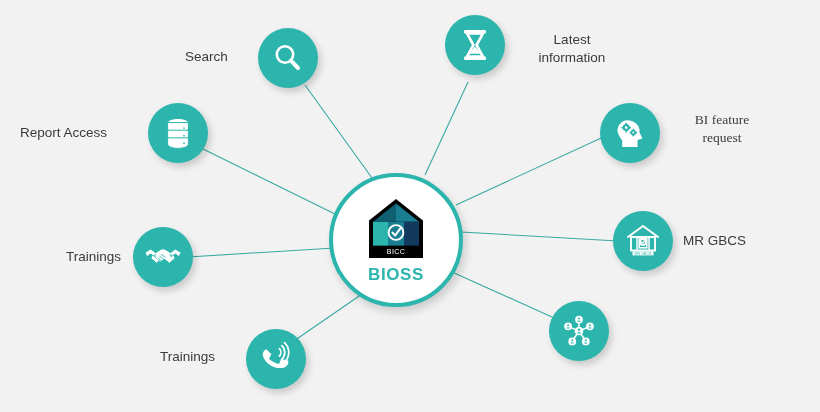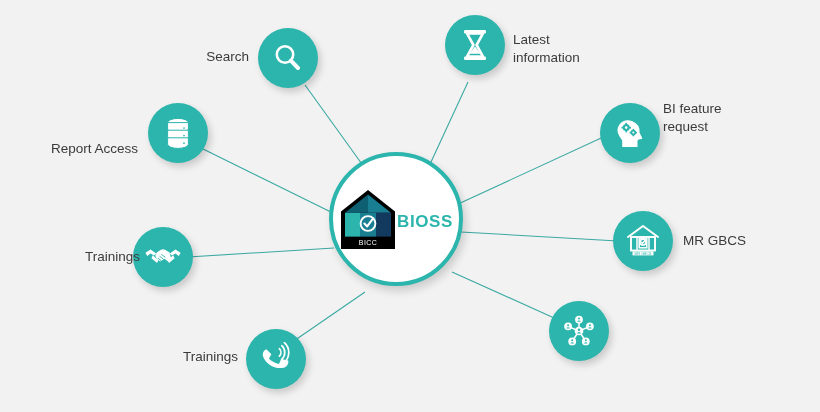--- a/index.html
+++ b/index.html
@@ -43,38 +43,38 @@
   .node svg { display: block; }
 
   .node-label {
     position: absolute;
     font-size: 13.5px;
     color: #3b3b3b;
     line-height: 18px;
     z-index: 5;
     white-space: pre-line;
   }
-  .label-right { }
-  .label-left  { text-align: right; }
+  .label-right { text-align: center; }
+  .label-left  { }
 
   
   #hub {
     position: absolute;
     left: 329px;
-    top: 152px;
+    top: 173px;
     width: 134px;
     height: 134px;
     border-radius: 50%;
     background: #ffffff;
     border: 4px solid #2bb5ac;
     box-sizing: border-box;
     box-shadow: 3px 5px 9px rgba(0,0,0,0.16);
     z-index: 6;
     display: flex;
-    flex-direction: row;
+    flex-direction: column;
     align-items: center;
     justify-content: center;
   }
   #hub-logo {
     width: 58px;
     height: 62px;
     position: relative;
     margin-top: 2px;
   }
   #hub-name {
@@ -151,21 +151,21 @@
         <circle cx="20.3" cy="16.6" r="1" fill="#ffffff"></circle>
         <g fill="#2bb5ac">
           <rect x="19.6" y="12.9" width="1.5" height="1.9"></rect>
           <rect x="19.6" y="18.4" width="1.5" height="1.9"></rect>
           <rect x="16.6" y="15.9" width="1.9" height="1.5"></rect>
           <rect x="22.1" y="15.9" width="1.9" height="1.5"></rect>
         </g>
       </svg>
     </span>
   </div>
-  <div class="node-label label-right" style="left:663px; top:100px; width:118px;">BI feature
+  <div class="node-label label-right" style="left:663px; top:111px; width:118px;font-family:Liberation Serif, serif;">BI feature
 request</div>
 
   <div class="node" style="left:613px; top:211px;">
     <span>
       <svg width="38" height="38" viewBox="0 0 38 38">
         <path d="M4 15 L19 4 L34 15" fill="none" stroke="#ffffff" stroke-width="2.1" stroke-linejoin="round" stroke-linecap="round"></path>
         <rect x="7" y="15" width="24" height="13.5" fill="none" stroke="#ffffff" stroke-width="1.9"></rect>
         <line x1="13" y1="15" x2="13" y2="28.5" stroke="#ffffff" stroke-width="1.5"></line>
         <line x1="25" y1="15" x2="25" y2="28.5" stroke="#ffffff" stroke-width="1.5"></line>
         <rect x="15.2" y="16.8" width="7.6" height="9" fill="none" stroke="#ffffff" stroke-width="1.5"></rect>
@@ -260,21 +260,21 @@
           <path d="M5.6 21.8 v6.4 a10.4 4.2 0 0 0 20.8 0 v-6.4 z"></path>
         </g>
         <g fill="#2bb5ac">
           <circle cx="22" cy="12" r="0.85"></circle>
           <circle cx="22" cy="19.6" r="0.85"></circle>
           <circle cx="22" cy="27.2" r="0.85"></circle>
         </g>
       </svg>
     </span>
   </div>
-  <div class="node-label label-left" style="left:20px; top:124px; width:118px;margin-top:16px;">Report Access</div>
+  <div class="node-label label-left" style="left:20px; top:124px; width:118px;">Report Access</div>
 
   <div id="hub">
     <div id="hub-logo">
       <svg width="58" height="62" viewBox="0 0 58 62">
 
         <path d="M29 1 L56 22.5 L56 60 L2 60 L2 22.5 Z" fill="#000000"></path>
 
         <path d="M29 5.5 L6 23.8 L29 23.8 Z" fill="#0f5f72"></path>
         <path d="M29 5.5 L52 23.8 L29 23.8 Z" fill="#1a7e93"></path>
 

